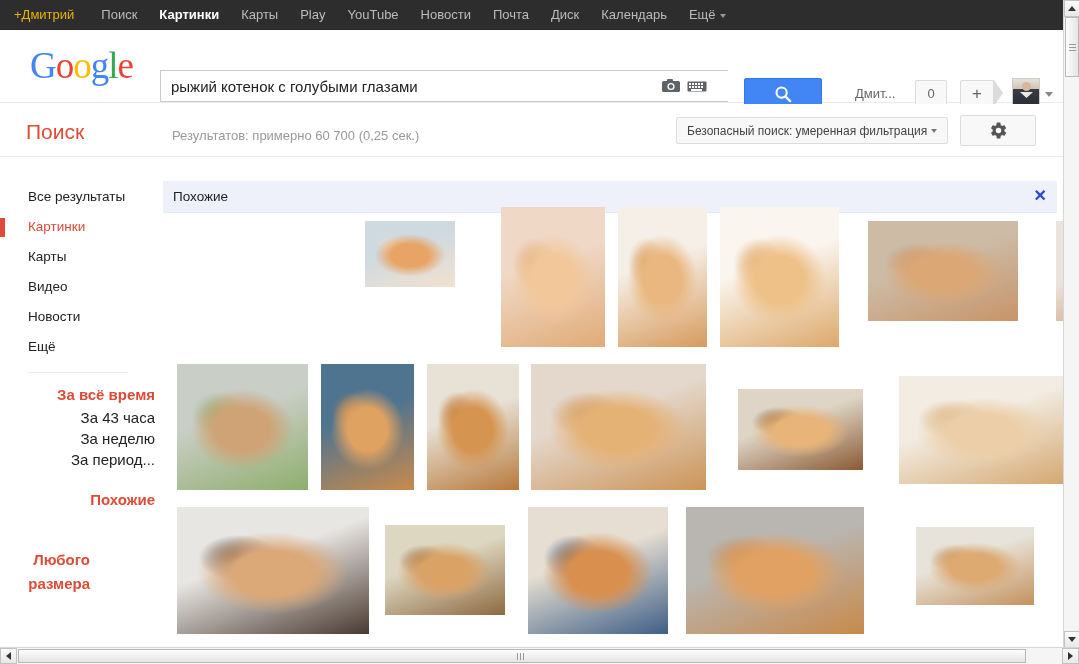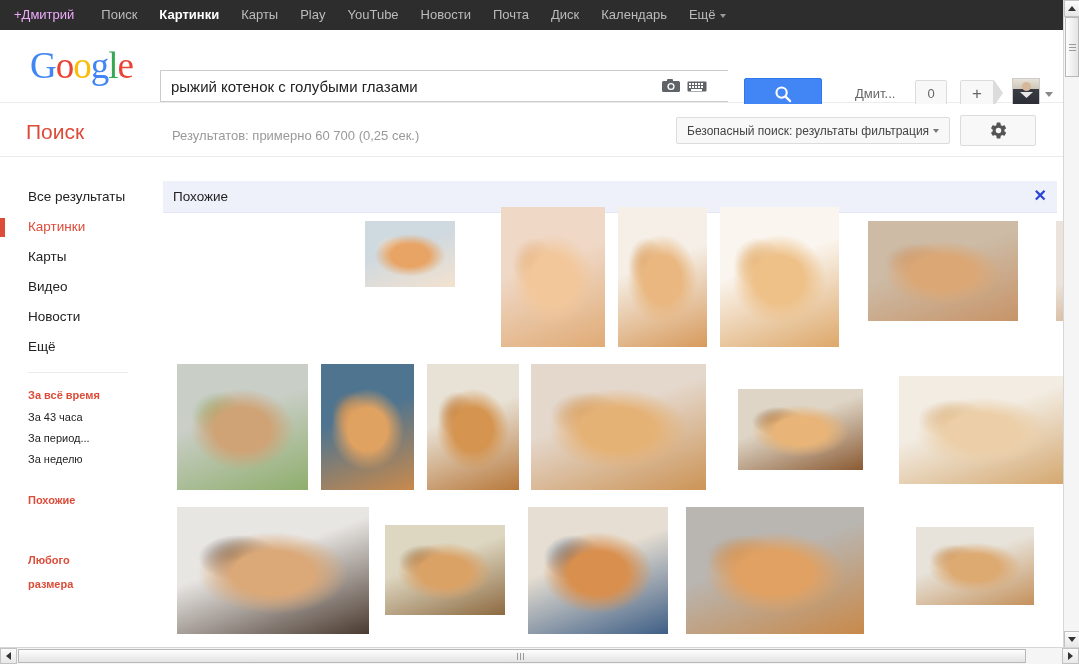--- a/index.html
+++ b/index.html
@@ -27,21 +27,21 @@
   }
   .topbar-item {
     color: #bbbbbb;
     font-size: 13px;
     padding: 0 11px;
     line-height: 30px;
     white-space: nowrap;
     cursor: pointer;
   }
   .topbar-item.bold { color: #ffffff; font-weight: bold; }
-  .topbar-item.first { padding-left: 0; padding-right: 16px; color: #f0abfc; }
+  .topbar-item.first { padding-left: 0; padding-right: 16px; color: #eab308; }
   .caret-down {
     display: inline-block;
     width: 0; height: 0;
     border-left: 3px solid transparent;
     border-right: 3px solid transparent;
     border-top: 4px solid #999;
     margin-left: 4px;
     vertical-align: middle;
   }
 
@@ -226,26 +226,27 @@
     width: 5px; height: 19px;
     background: #dd4b39;
   }
   .side-sep {
     margin: 10px 20px 10px 28px;
     border-top: 1px solid #ebebeb;
     width: 100px;
   }
   .side-group { margin-top: 4px; }
   .side-sub {
-    font-size: 11px;
+    font-size: 15px;
     color: #222;
     padding-left: 28px;
     line-height: 21px;
     cursor: pointer;
     white-space: nowrap;
+    text-align: right;
   }
   .side-sub.head {
     color: #dd4b39;
     font-weight: bold;
     line-height: 24px;
   }
   .side-sub.wrap { white-space: normal; width: 90px; }
   .side-gap { height: 14px; }
 
   
@@ -413,43 +414,43 @@
     </div>
     <div class="avatar-caret"></div>
   </div>
 
   <div class="subheader">
     <div class="page-title">Поиск</div>
     <div class="results-stats">Результатов: примерно 60 700 (0,25 сек.)</div>
   </div>
 
   <div class="safesearch">
-    <span>Безопасный поиск: результаты фильтрация</span>
+    <span>Безопасный поиск: умеренная фильтрация</span>
     <span class="caret-down"></span>
   </div>
 
   <div class="gear-btn">
     <svg width="19" height="19" viewBox="0 0 24 24">
       <path fill="#555" d="M19.4 13a7.6 7.6 0 0 0 .1-1 7.6 7.6 0 0 0-.1-1l2-1.6a.5.5 0 0 0 .1-.6l-1.9-3.3a.5.5 0 0 0-.6-.2l-2.4 1a7.3 7.3 0 0 0-1.7-1L14.5 2.4a.5.5 0 0 0-.5-.4h-3.8a.5.5 0 0 0-.5.4L9.3 5.3a7.3 7.3 0 0 0-1.7 1l-2.4-1a.5.5 0 0 0-.6.2L2.7 8.8a.5.5 0 0 0 .1.6L4.8 11a7.6 7.6 0 0 0 0 2l-2 1.6a.5.5 0 0 0-.1.6l1.9 3.3a.5.5 0 0 0 .6.2l2.4-1a7.3 7.3 0 0 0 1.7 1l.4 2.9a.5.5 0 0 0 .5.4h3.8a.5.5 0 0 0 .5-.4l.4-2.9a7.3 7.3 0 0 0 1.7-1l2.4 1a.5.5 0 0 0 .6-.2l1.9-3.3a.5.5 0 0 0-.1-.6zM12 15.5A3.5 3.5 0 1 1 15.5 12 3.5 3.5 0 0 1 12 15.5z"></path>
     </svg>
   </div>
 
   <div class="sidebar" id="sidebar">
       <div class="side-item">Все результаты</div>
       <div class="side-item sel">Картинки</div>
       <div class="side-item">Карты</div>
       <div class="side-item">Видео</div>
       <div class="side-item">Новости</div>
       <div class="side-item">Ещё</div>
       <div class="side-sep"></div>
       <div class="side-group">
         <div class="side-sub head">За всё время</div>
         <div class="side-sub">За 43 часа</div>
+        <div class="side-sub">За неделю</div>
         <div class="side-sub">За период...</div>
-        <div class="side-sub">За неделю</div>
       </div>
       <div class="side-gap"></div>
       <div class="side-group">
         <div class="side-sub head">Похожие</div>
       </div>
       <div class="side-gap"></div>
       <div class="side-group">
       </div>
       <div class="side-gap"></div>
       <div class="side-group">

